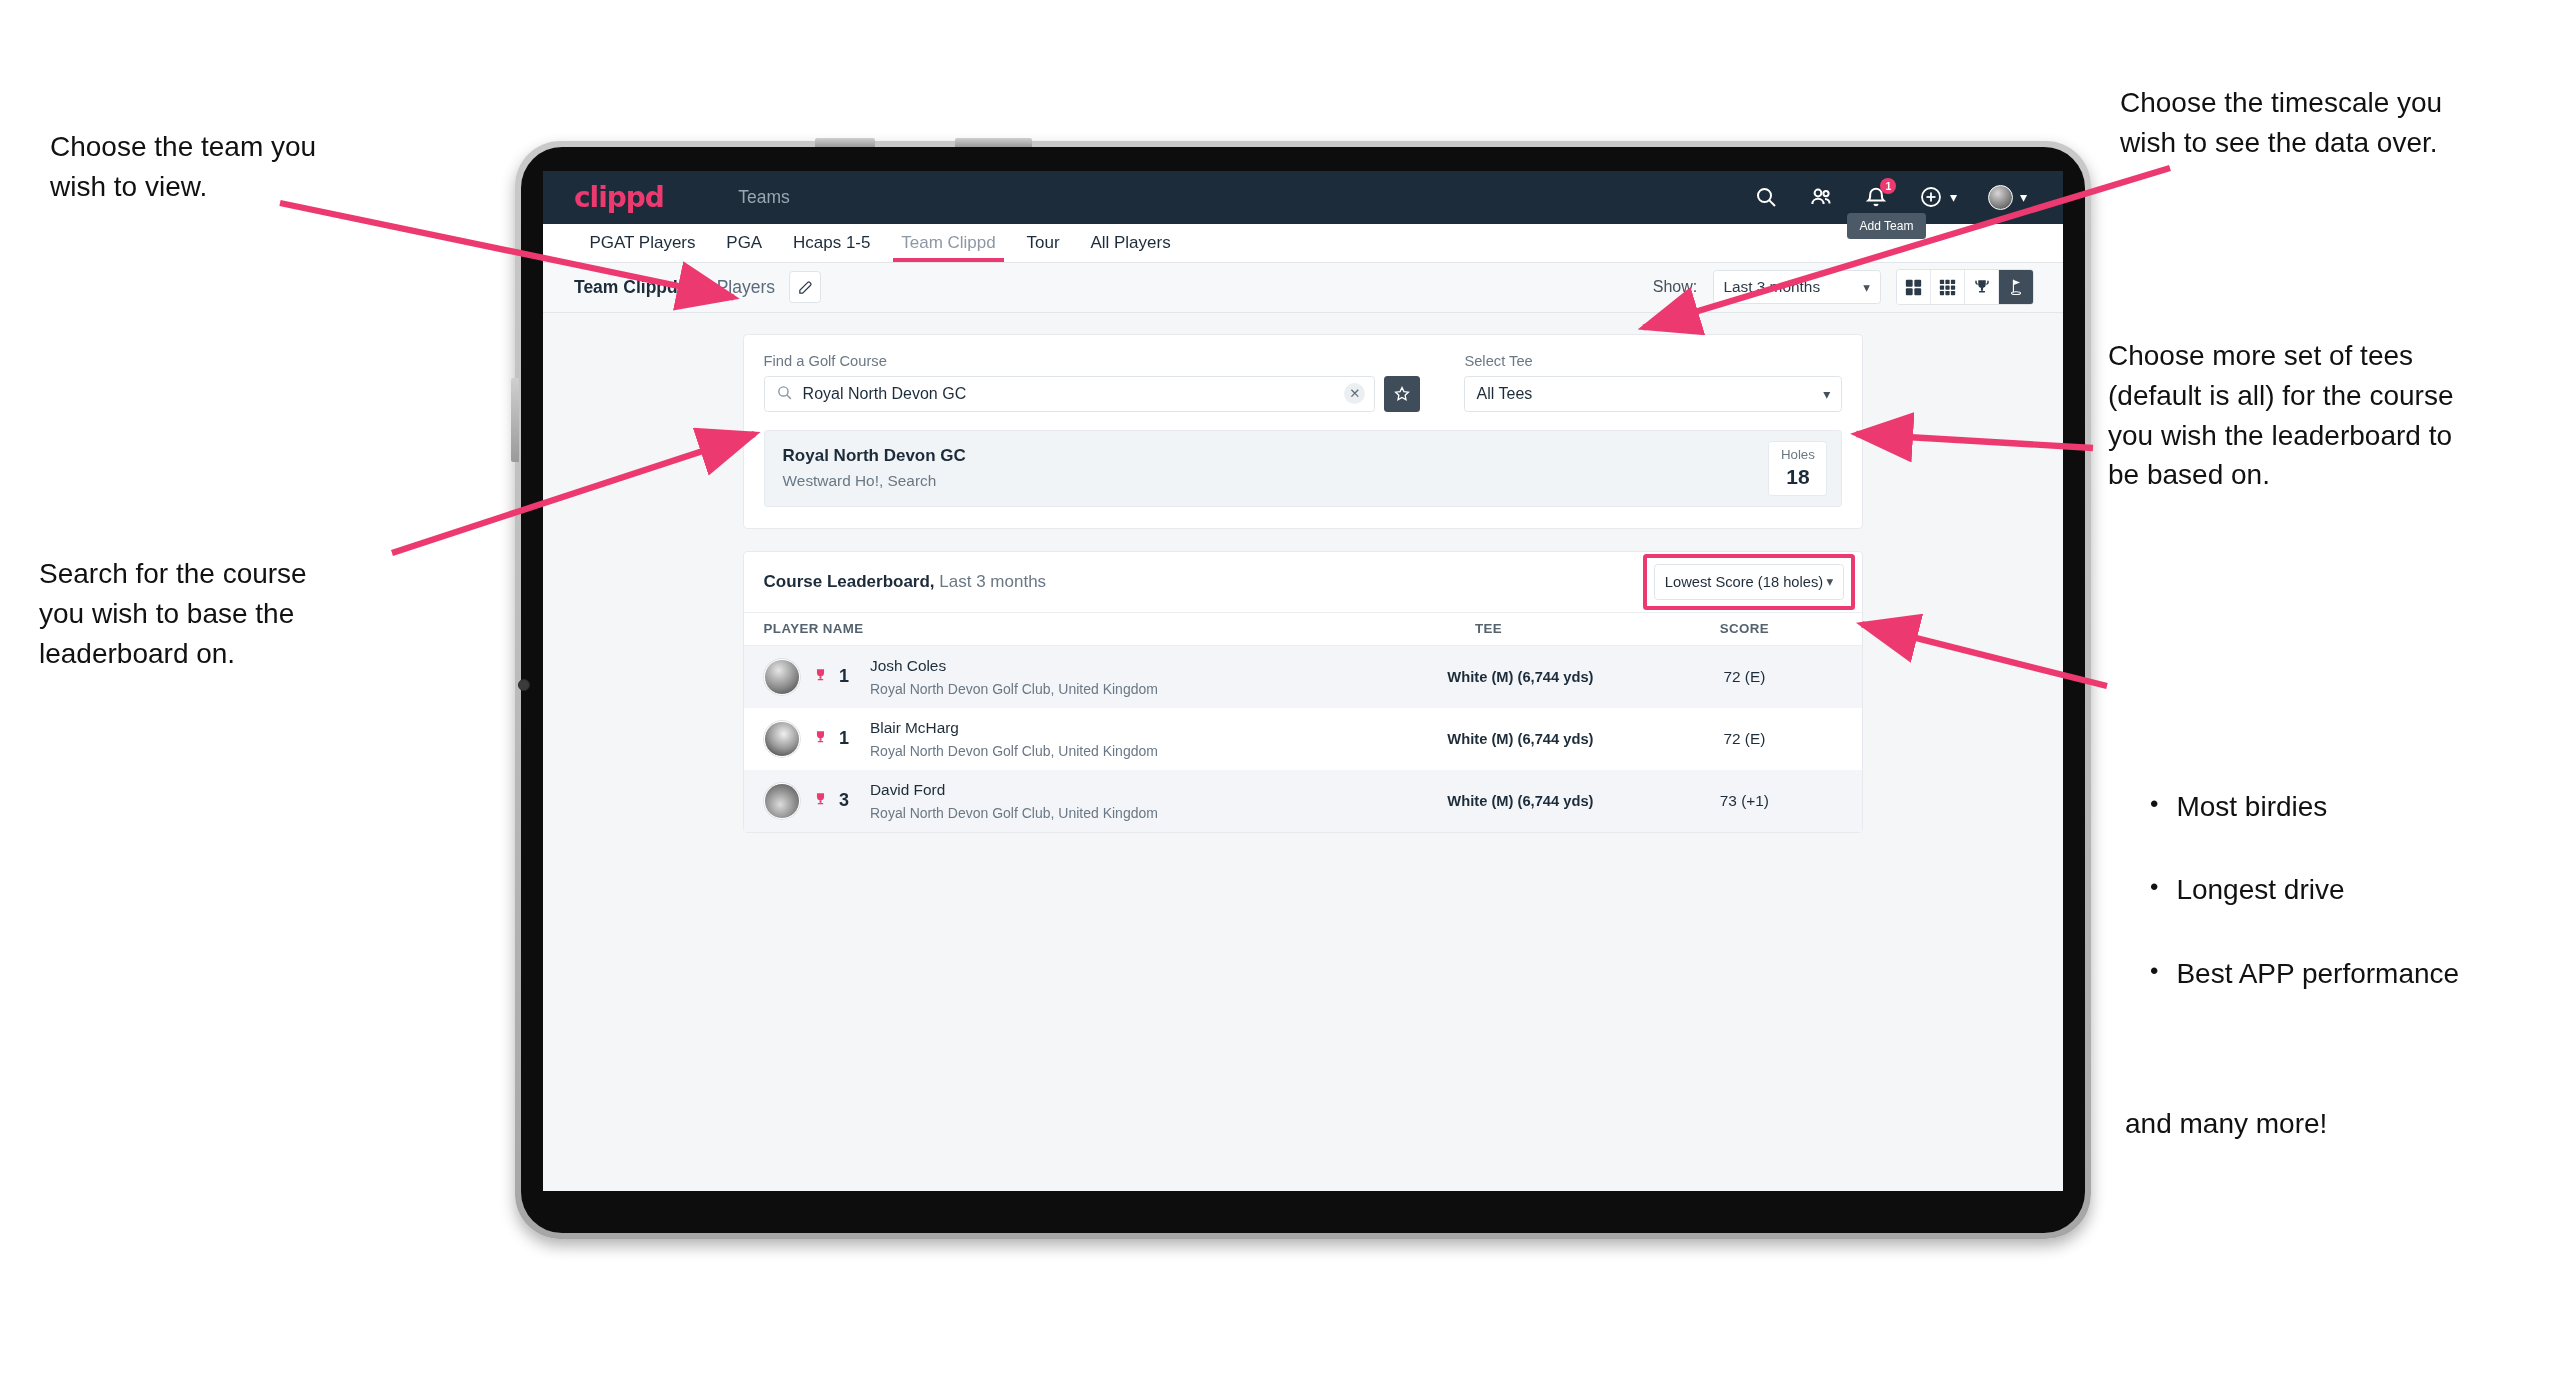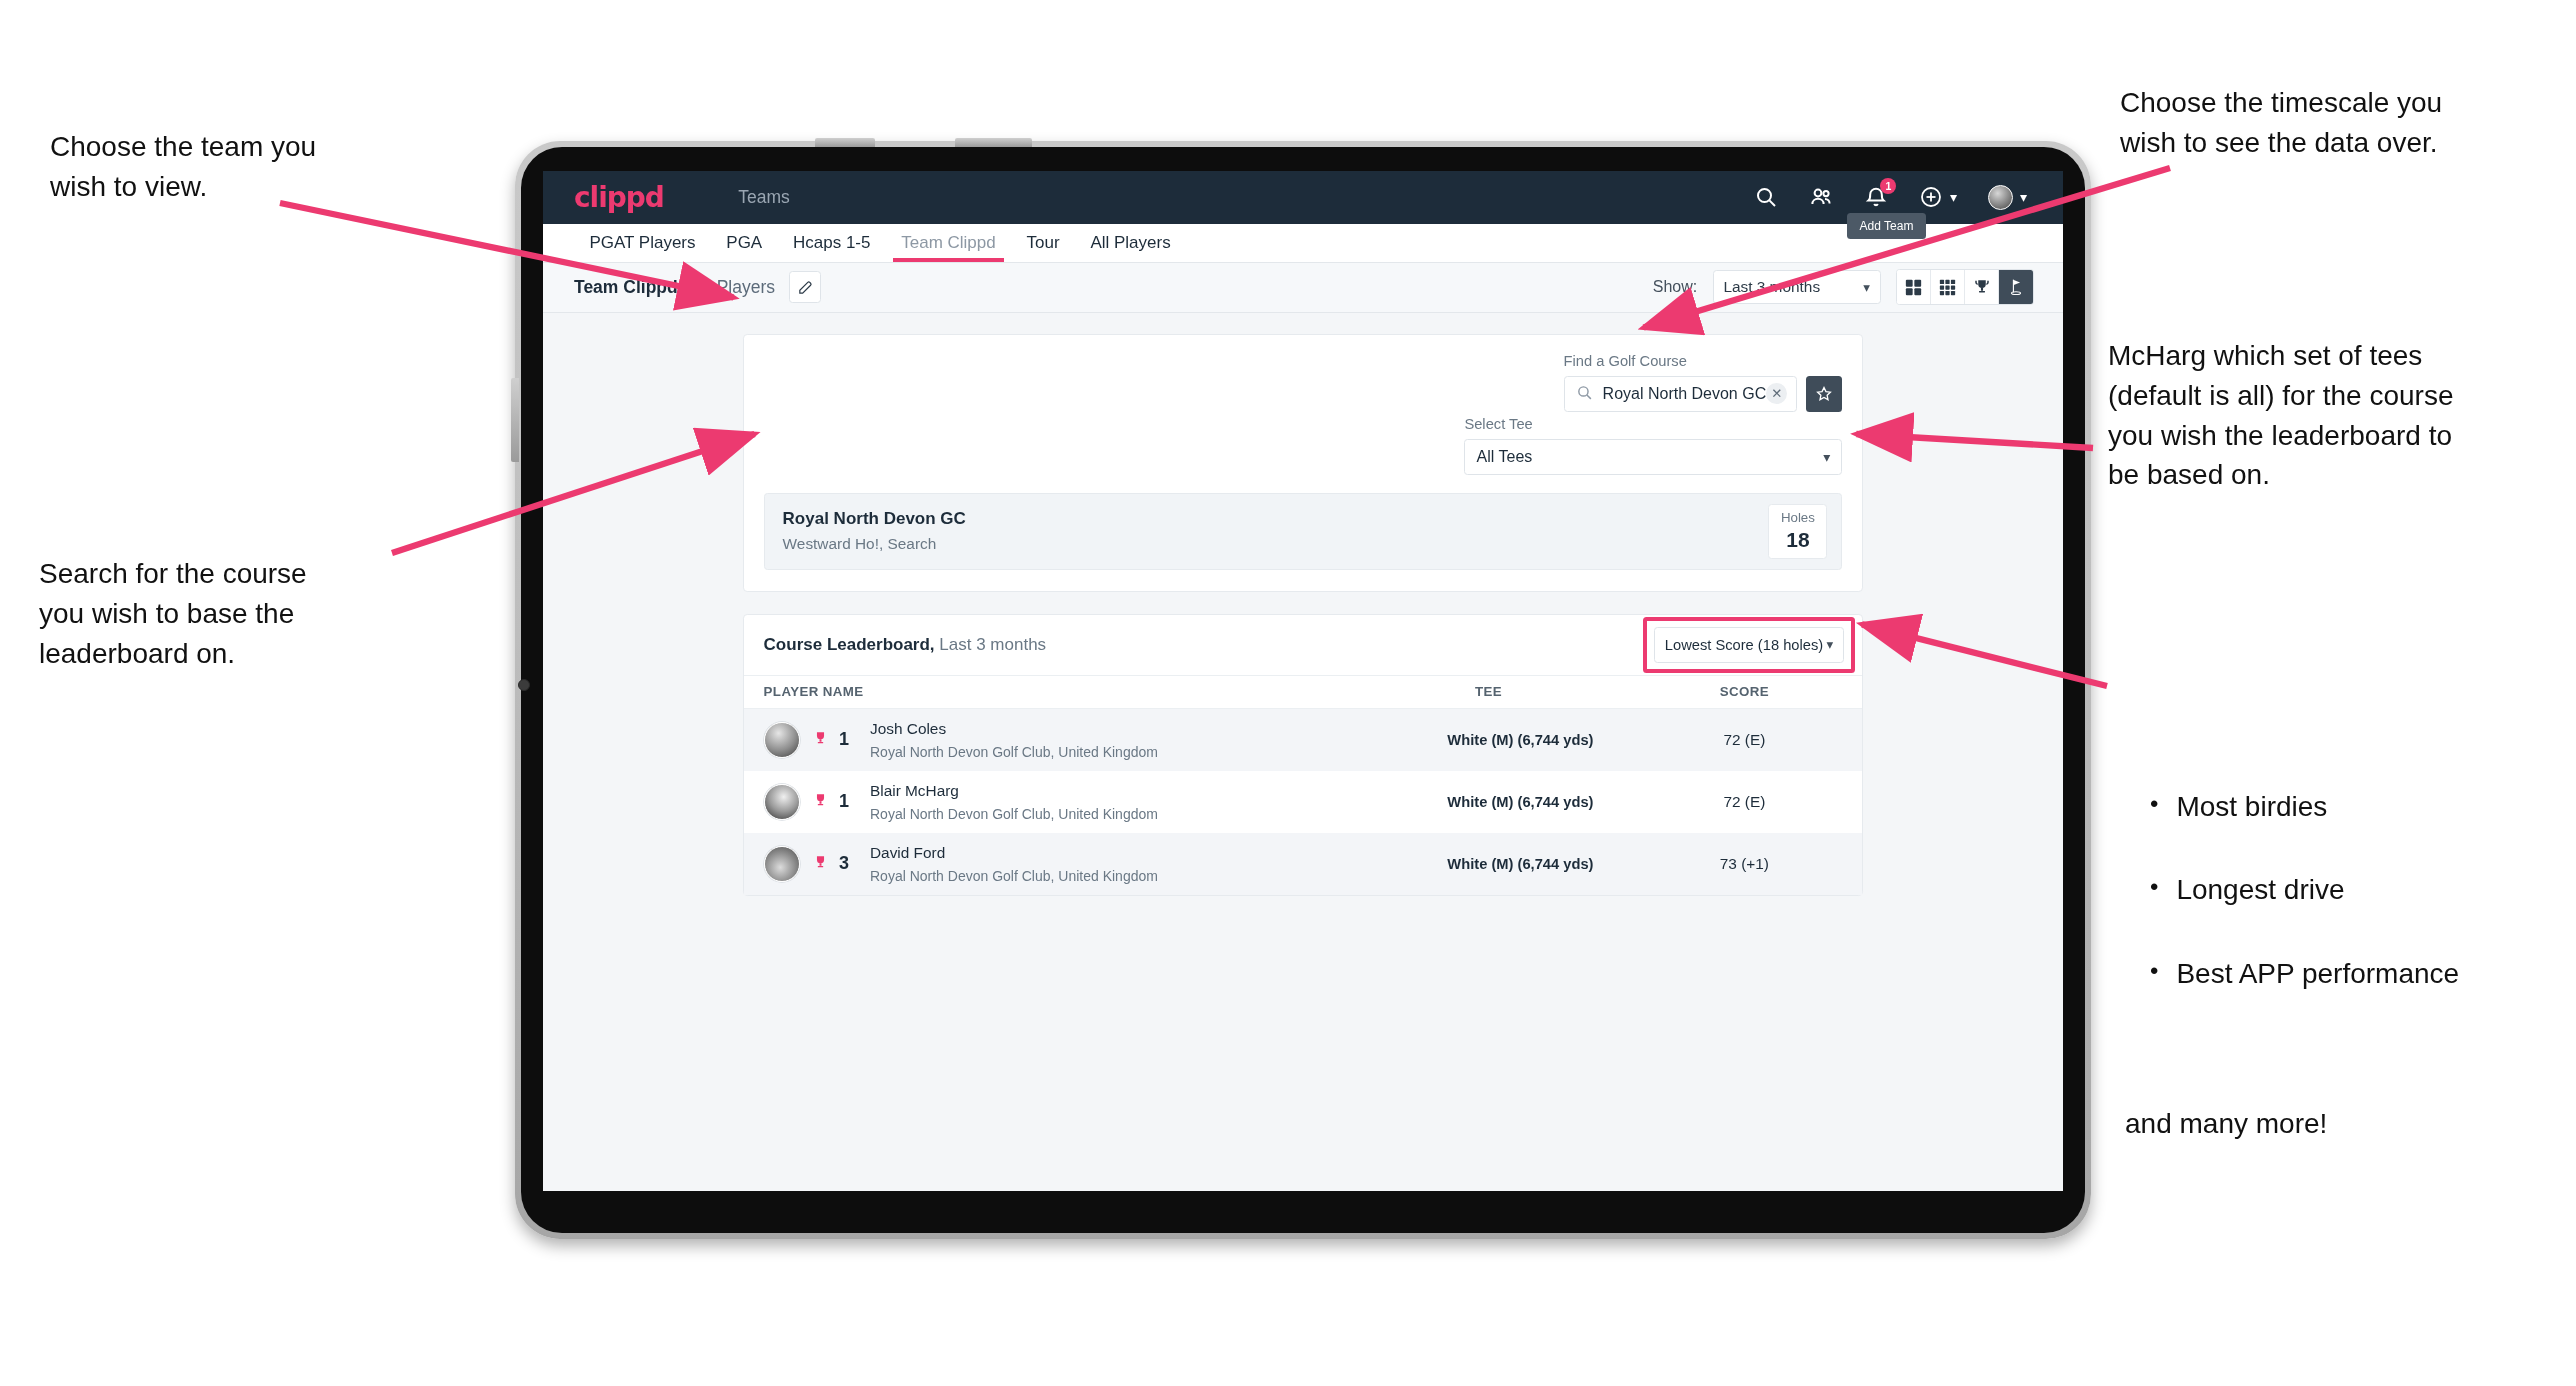--- a/index.html
+++ b/index.html
@@ -148,21 +148,21 @@
   .viewbtn:last-child { border-right: none; }
   .viewbtn.active { background: #3f4c59; }
 
   
   .body { padding: 21px 0 0 0; }
   .panel {
     width: 1120px; margin: 0 auto;
     background: #ffffff; border: 0.7px solid #e6eaee; border-radius: 4.2px;
   }
   .panel-pad { padding: 18px 19.6px 21px 19.6px; }
-  .fieldrow { display: flex; gap: 4px; align-items: flex-end; flex-direction: column; }
+  .fieldrow { display: flex; gap: 16px; align-items: flex-end; }
   .field-label { font-size: 14.7px; color: #6a7885; margin-bottom: 7px; display: block; }
   .f-left { flex: 1; }
   .searchbox {
     height: 36px; border: 0.7px solid #dfe4e9; border-radius: 3.5px; background: #fff;
     display: flex; align-items: center; padding: 0 8.4px 0 11.2px;
   }
   .searchbox .txt { font-size: 16px; color: #1d2c3a; margin-left: 9.8px; }
   .clear-x {
     margin-left: auto; width: 21px; height: 21px; border-radius: 50%;
     background: #eceff2; color: #5f6c79; font-size: 13.3px;
@@ -239,21 +239,21 @@
 </style>
 </head>
 <body>
 
 <div id="stage">
 
   <div class="anno anno-tl">Choose the team you
 wish to view.</div>
   <div class="anno anno-tr">Choose the timescale you
 wish to see the data over.</div>
-  <div class="anno anno-r1">McHarg which set of tees
+  <div class="anno anno-r1">Choose more set of tees
 (default is all) for the course
 you wish the leaderboard to
 be based on.</div>
   <div class="anno anno-l2">Search for the course
 you wish to base the
 leaderboard on.</div>
 
   <div class="anno anno-r2">
     <ul class="anno-list">
       <li>

